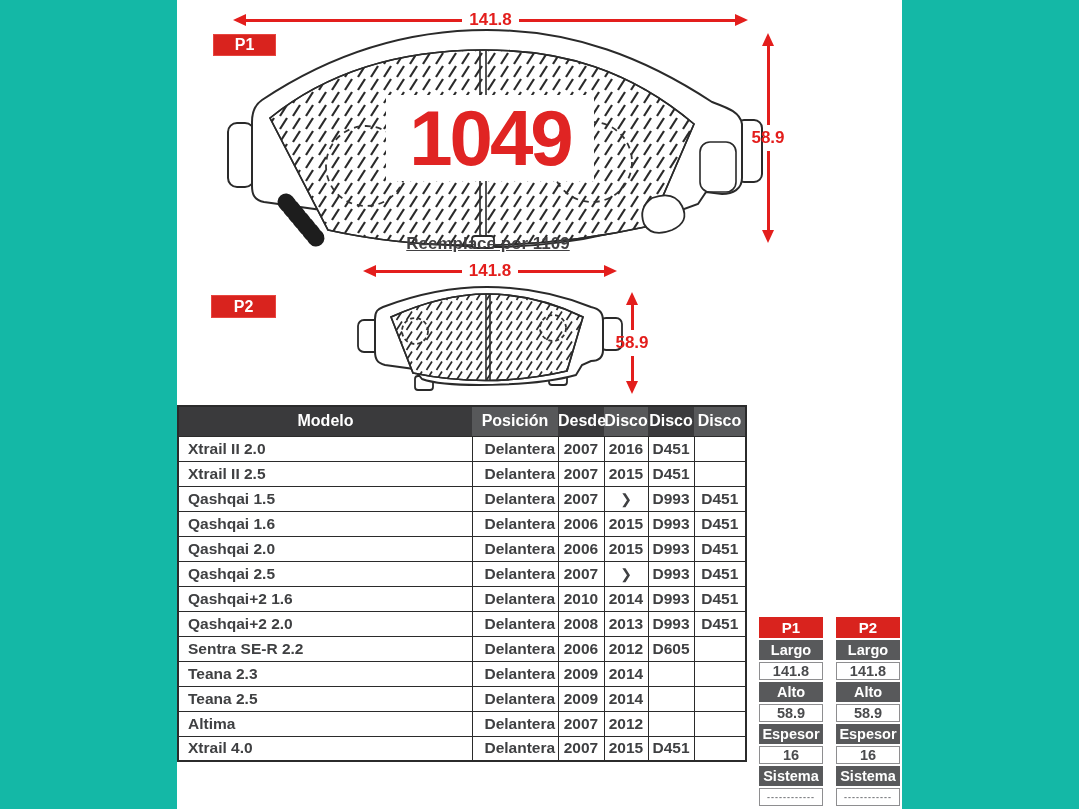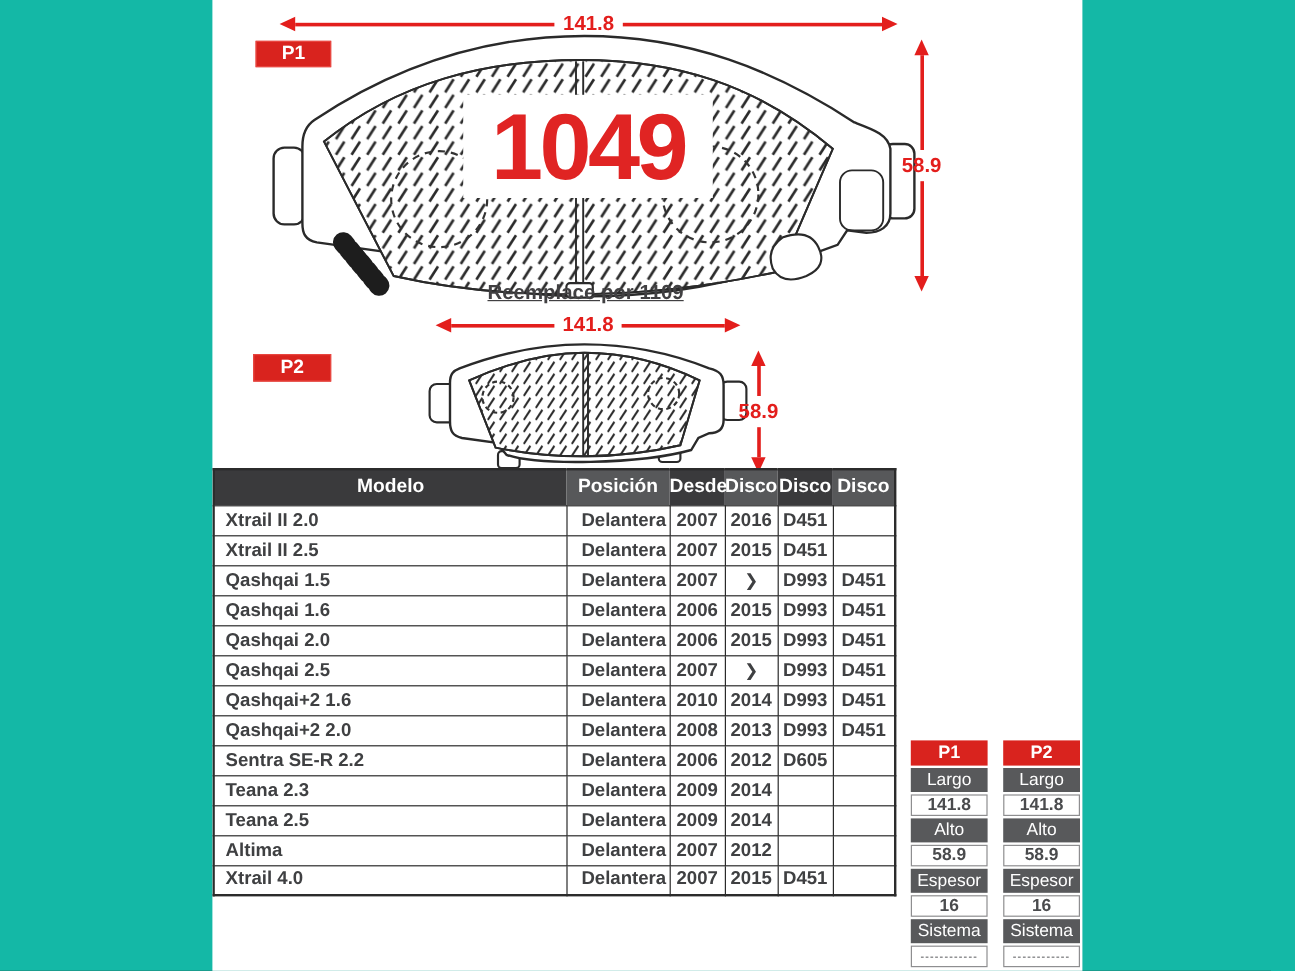--- a/index.html
+++ b/index.html
@@ -29,35 +29,35 @@
   .vdim .tri-b{width:0;height:0;border-left:6px solid transparent;border-right:6px solid transparent;border-top:13px solid var(--arrow-red);}
   .vdim .lbl{color:var(--arrow-red);font-weight:bold;font-size:17px;padding:3px 0;white-space:nowrap;}
 
   .badge{position:absolute;background:var(--red);border:1px solid #e8453f;color:#fff;font-weight:bold;font-size:16px;display:flex;align-items:center;justify-content:center;}
 
   .part-box{position:absolute;background:#fff;display:flex;align-items:center;justify-content:center;
     color:var(--part-red);font-weight:bold;font-size:78px;letter-spacing:-3px;line-height:1;}
   .note{position:absolute;text-align:center;font-weight:bold;font-size:17px;color:#414042;text-decoration:underline;}
 
   
-  table.fit{position:absolute;left:0;top:390px;width:568px;border-collapse:collapse;table-layout:fixed;border:2px solid var(--line);}
+  table.fit{position:absolute;left:0;top:405px;width:568px;border-collapse:collapse;table-layout:fixed;border:2px solid var(--line);}
   table.fit th{height:30px;color:#fff;font-size:16px;font-weight:bold;text-align:center;vertical-align:middle;}
   table.fit th:nth-child(odd){background:var(--hdr-dark);}
   table.fit th:nth-child(even){background:var(--hdr-gray);}
   table.fit td{height:25px;border:1px solid var(--line);background:#fff;color:var(--ink);
     font-size:15.5px;font-weight:bold;text-align:center;vertical-align:middle;overflow:hidden;white-space:nowrap;}
   table.fit td:first-child{text-align:left;padding-left:9px;}
   table.fit td:nth-child(2){text-align:left;padding-left:12px;}
   table.fit td.chev{font-size:14px;}
 
   
   .spec-box{position:absolute;width:64px;}
   .spec-box>div{display:flex;align-items:center;justify-content:center;margin-bottom:2px;}
   .spec-head{height:21px;background:var(--red);color:#fff;font-weight:bold;font-size:15px;}
-  .spec-label{height:20px;background:#58595b;color:#fff;font-weight:normal;font-size:14.5px;}
+  .spec-label{height:20px;background:#58595b;color:#fff;font-weight:bold;font-size:14.5px;}
   .spec-value{height:18px;background:#fff;border:1px solid #8e8e90;color:#4a4b4d;font-weight:bold;font-size:14.5px;}
   .spec-value.dashes{font-size:9px;letter-spacing:1px;color:#808184;}
 
   svg{position:absolute;}
   svg .outline{fill:#fff;stroke:#2a2a2a;stroke-width:2;}
   svg .outline2{fill:#fff;stroke:#2a2a2a;stroke-width:1.8;}
   svg .fric{stroke:#2a2a2a;stroke-width:1.6;}
   svg .dashc{fill:none;stroke:#333;stroke-width:1.8;stroke-dasharray:6 5;}
   svg .slot{stroke:#2a2a2a;stroke-width:1.6;}
 </style>
@@ -115,21 +115,21 @@
       <line class="slot" x1="286" y1="25" x2="286" y2="216"></line>
 
       <rect class="outline2" x="272" y="210" width="22" height="12" rx="3"></rect>
 
       <rect x="500" y="116" width="36" height="50" rx="10" fill="none" stroke="#2a2a2a" stroke-width="1.6"></rect>
       <path class="outline2" d="M 452,172 q 22,-8 30,8 q 8,16 -10,24 q -20,8 -28,-6 q -6,-16 8,-26 Z"></path>
 
       <path d="M 86,176 L 116,212" stroke="#1d1d1d" stroke-width="17" stroke-dasharray="4 3.5" stroke-linecap="round" fill="none"></path>
     </svg>
 
-    <div class="part-box" style="left:209px;top:79px;width:208px;height:86px;">1049</div>
+    <div class="part-box" style="left:209px;top:95px;width:208px;height:86px;">1049</div>
 
     <div class="vdim" style="left:573px;top:33px;width:36px;height:210px;">
       <div class="tri-t"></div>
       <div class="ln"></div>
       <div class="lbl">58.9</div>
       <div class="ln"></div>
       <div class="tri-b"></div>
     </div>
 
     <div class="note" style="left:111px;top:234px;width:400px;">Reemplace por 1109</div>

